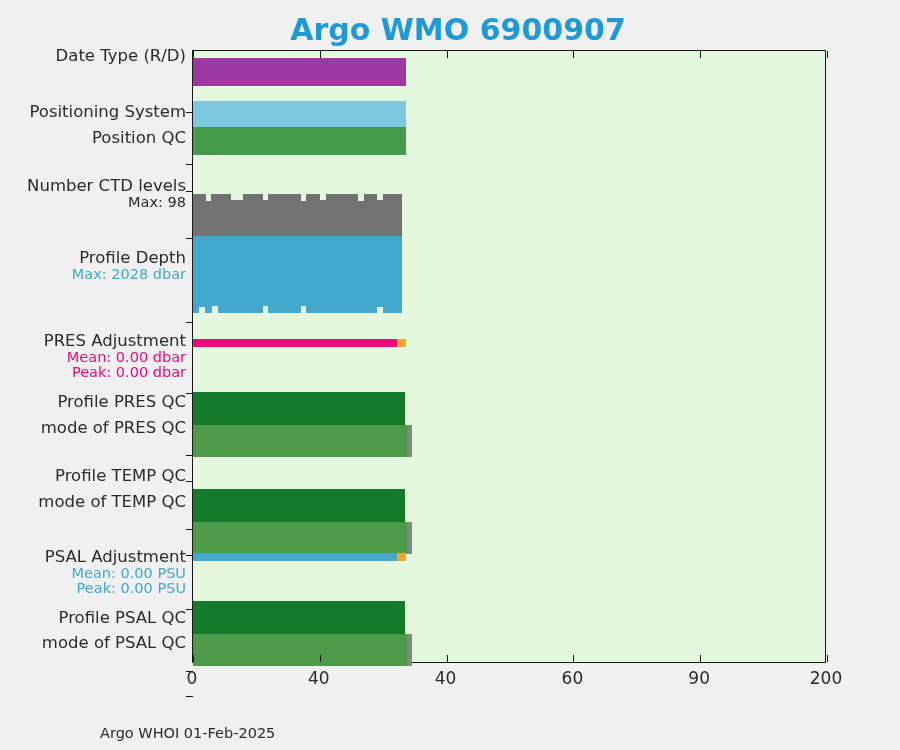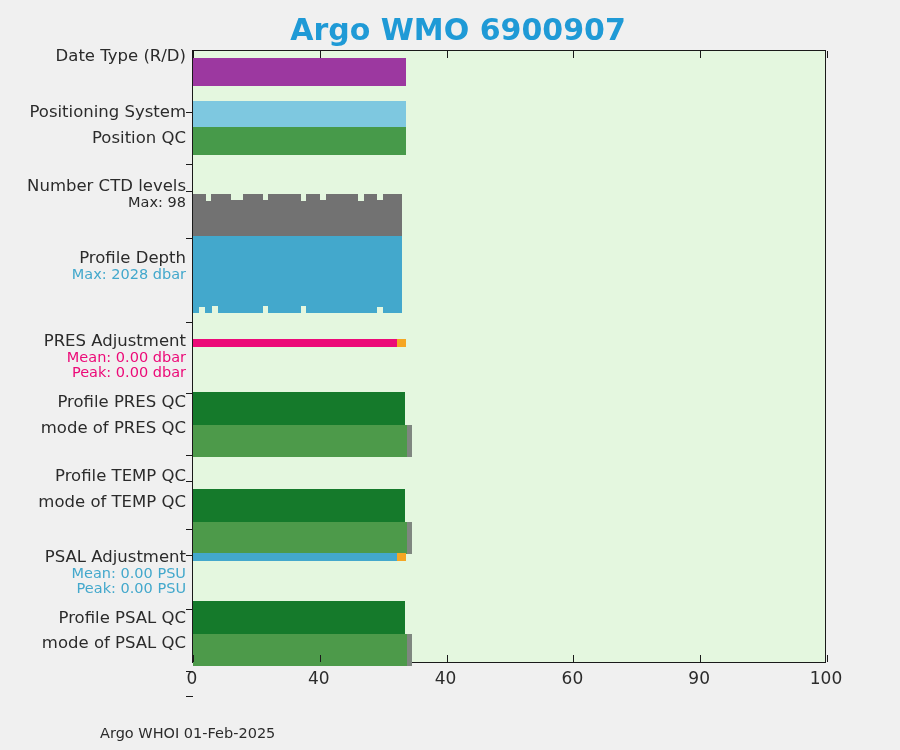--- a/index.html
+++ b/index.html
@@ -221,19 +221,19 @@
         <div class="row-label-main">mode of PSAL QC</div>
       </div>
     </div>
 
   <div id="xticks-layer">
       <div class="xtick-label" style="left: 184px;">0</div>
       <div class="xtick-label" style="left: 310.8px;">40</div>
       <div class="xtick-label" style="left: 437.6px;">40</div>
       <div class="xtick-label" style="left: 564.4px; text-align: right;">60</div>
       <div class="xtick-label" style="left: 691.2px;">90</div>
-      <div class="xtick-label" style="left: 818px;">100</div>
+      <div class="xtick-label" style="left: 818px;">200</div>
     </div>
 
 
   <div id="footer">Argo WHOI 01-Feb-2025</div>
 
 </div>
 
 </body></html>

